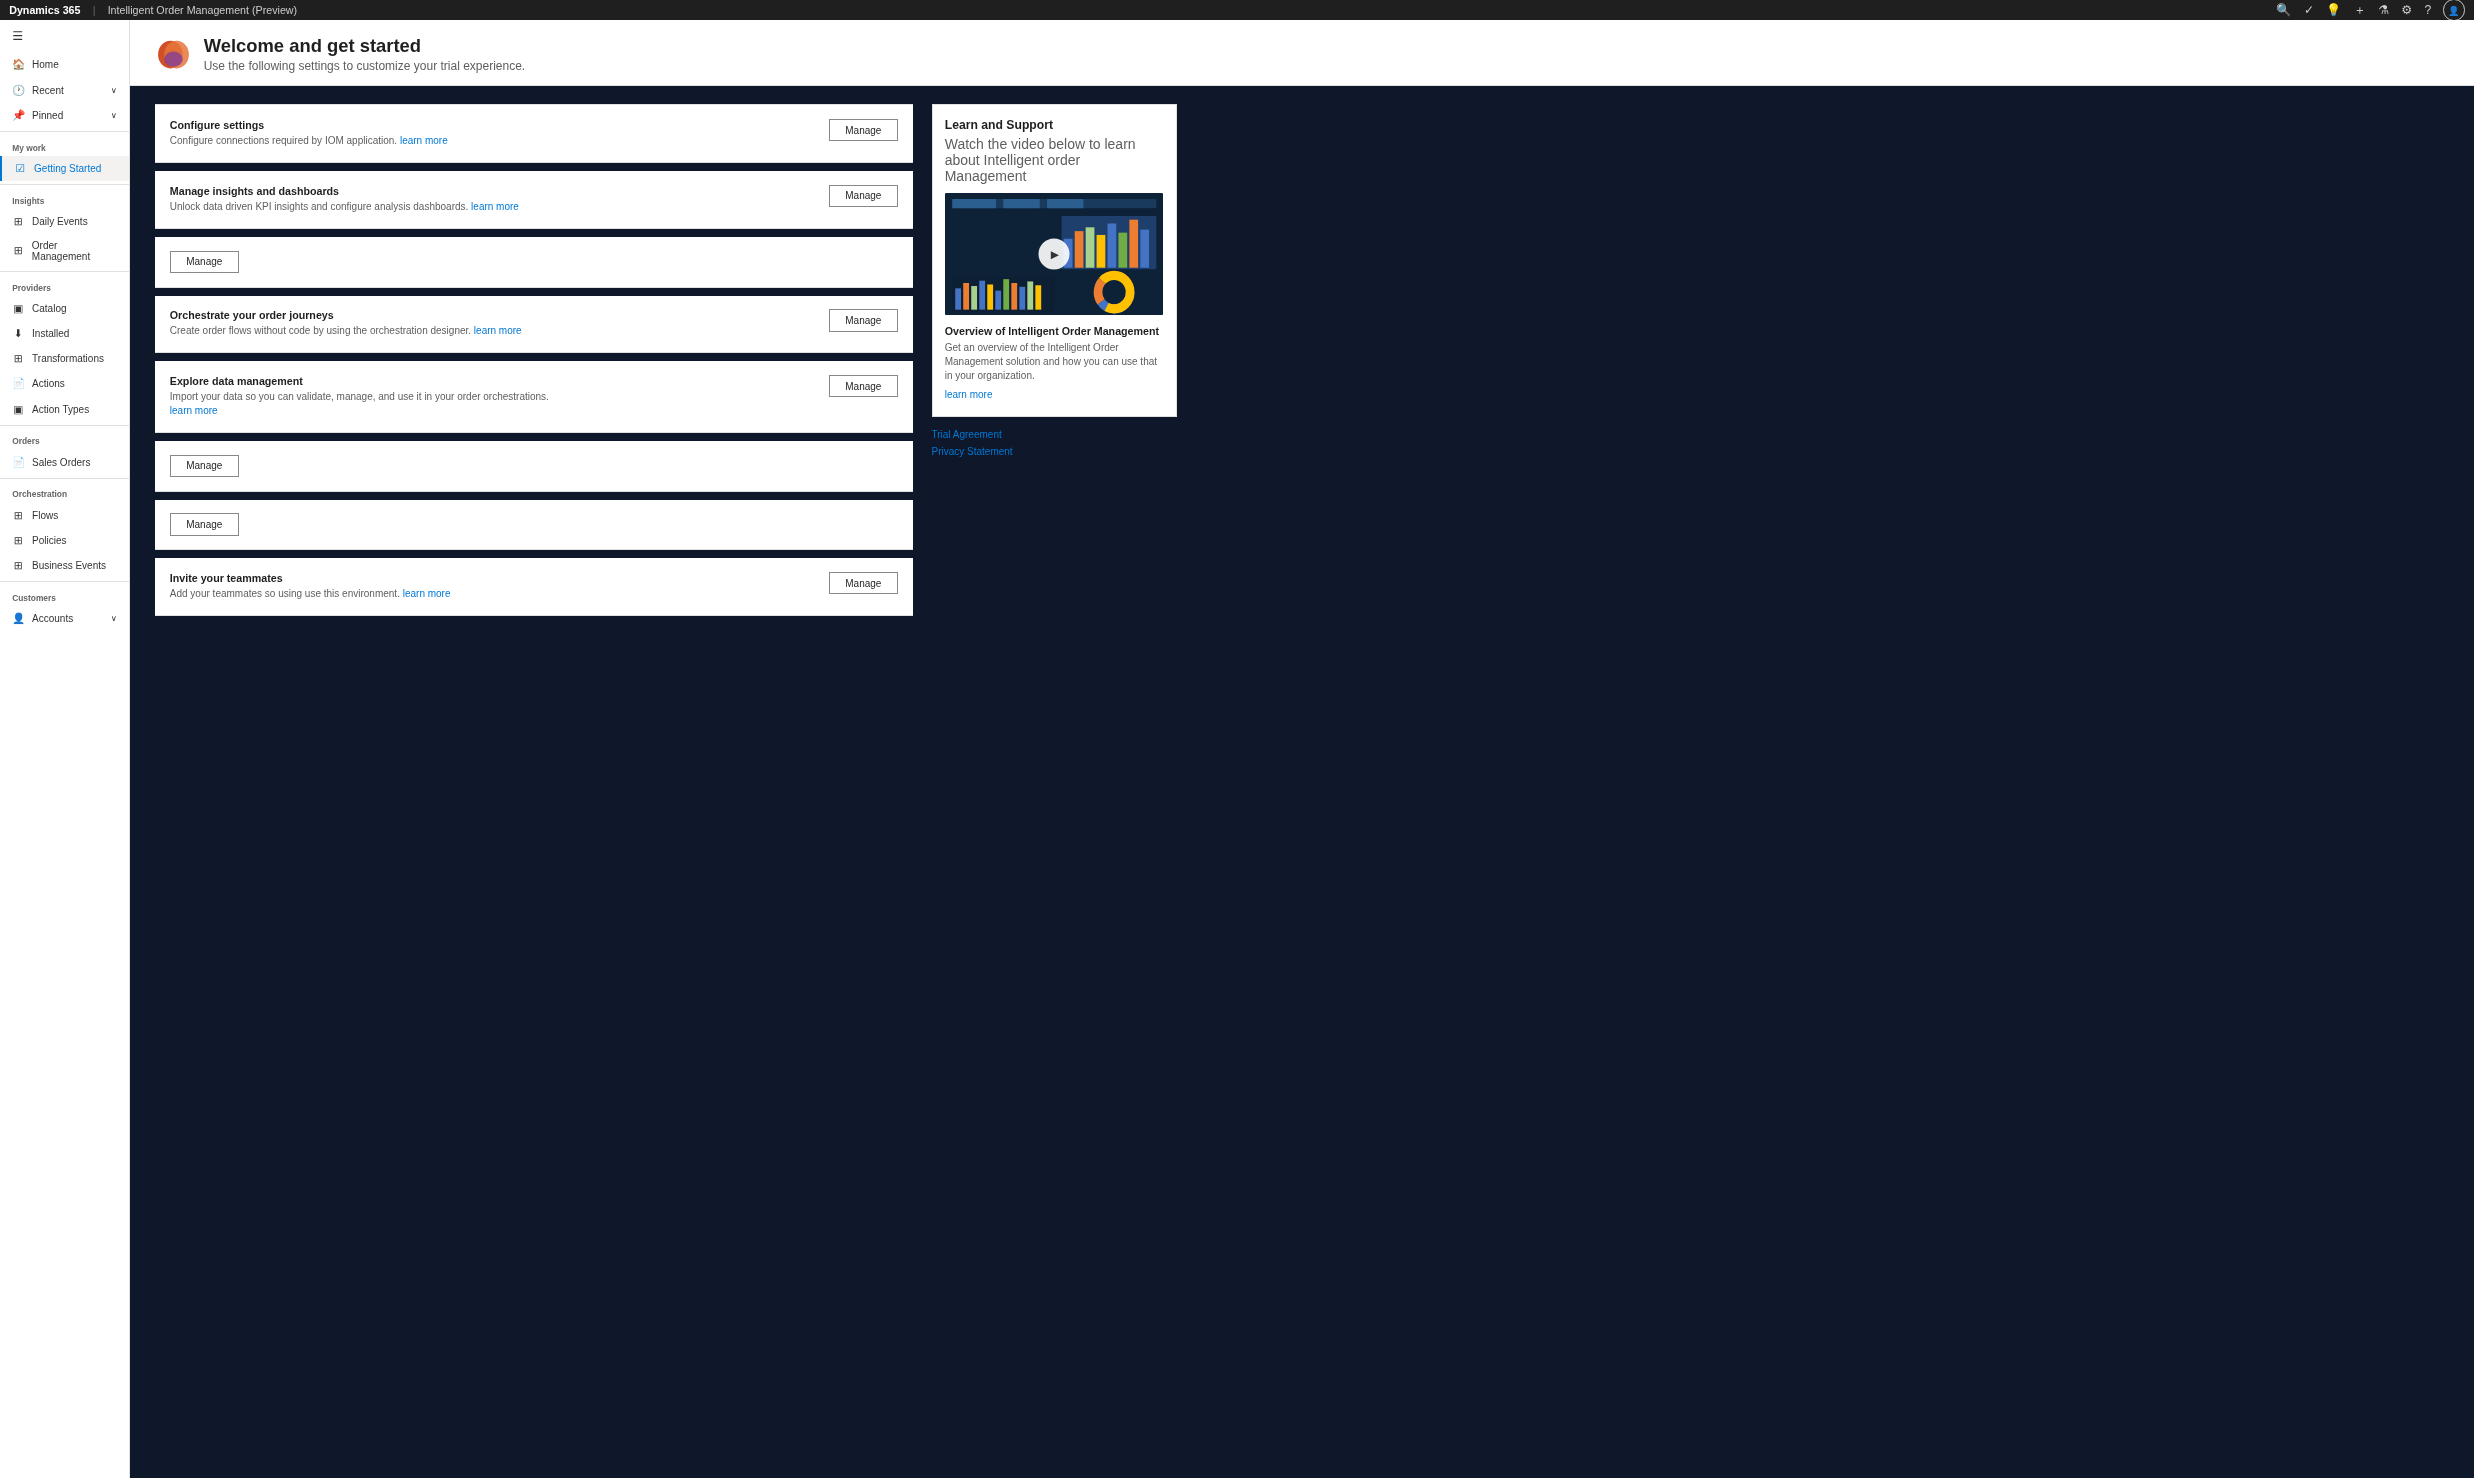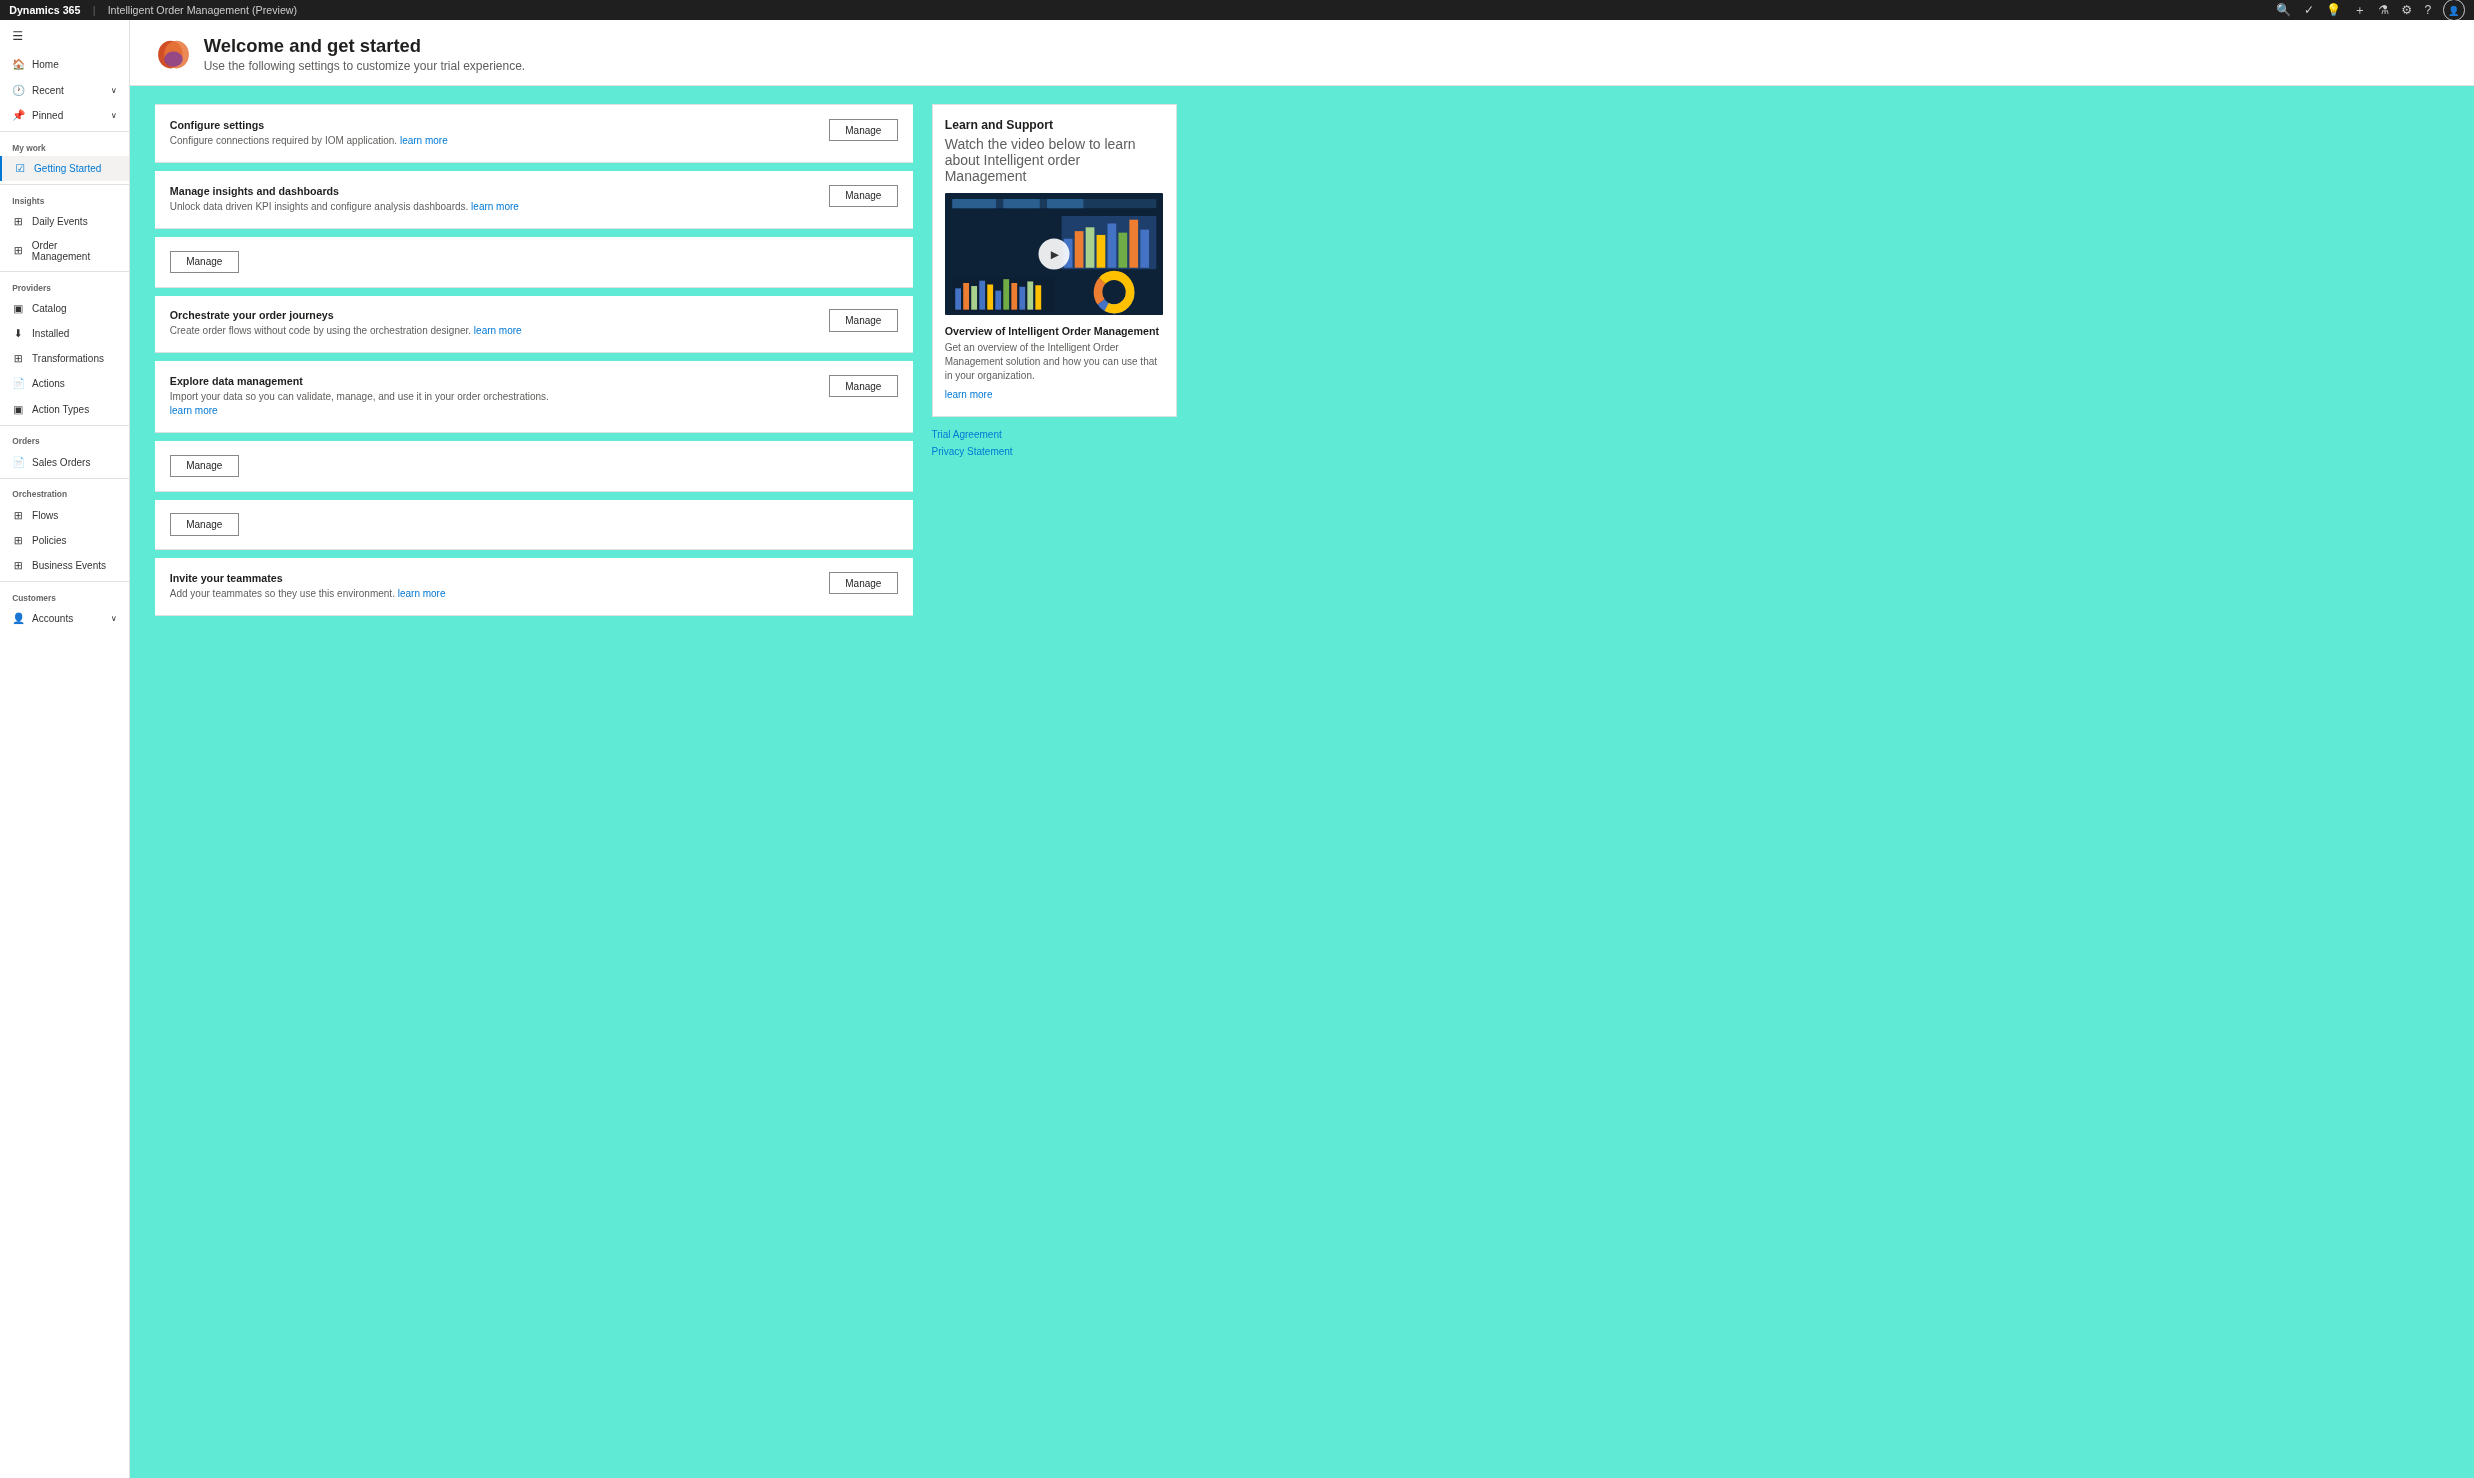--- a/index.html
+++ b/index.html
@@ -98,21 +98,21 @@
     .sidebar-divider {
       height: 0.8px;
       background: #e0e0e0;
       margin: 3.1px 0;
     }
 
     
     .main {
       flex: 1;
       overflow-y: auto;
-      background: #5eead4;
+      background: #0f172a;
       padding: 0;
     }
     .content-area {
       display: flex;
       gap: 18.4px;
       padding: 18.4px 24.5px;
       max-width: 1071px;
     }
     .left-panel {
       flex: 1;
@@ -450,21 +450,21 @@
           </div>
 
           <div class="card-item">
             <button class="manage-btn">Manage</button>
           </div>
 
           <div class="card-item">
             <div class="card-content">
               <div class="card-title">Invite your teammates</div>
               <div class="card-desc">
-                <span>Add your teammates so they use this environment.</span>
+                <span>Add your teammates so using use this environment.</span>
                 <span> </span><a class="link">learn more</a>
               </div>
             </div>
             <button class="manage-btn">Manage</button>
           </div>
 
         </div>
       </div>
 
       <div class="right-panel">

